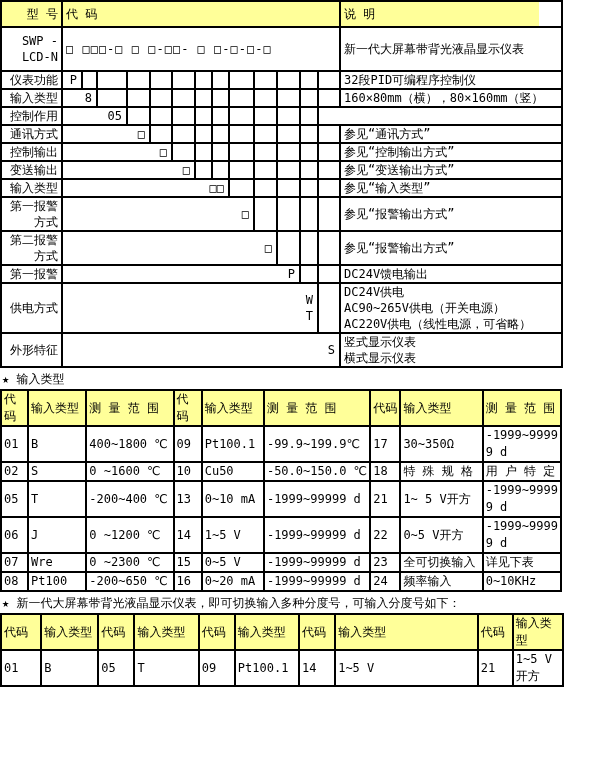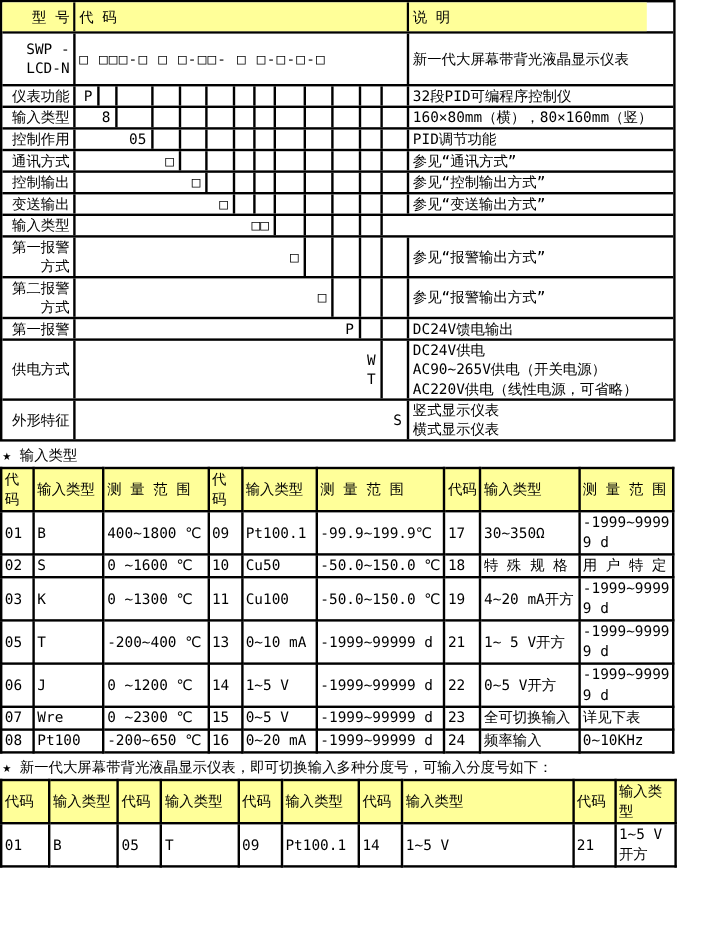--- a/index.html
+++ b/index.html
@@ -102,21 +102,20 @@
         <div class="cell gcell" style="width: 23px;"></div>
         <div class="cell gcell" style="width: 22px;"></div>
         <div class="cell gcell" style="width: 23px;"></div>
         <div class="cell gcell" style="width: 17px;"></div>
         <div class="cell gcell" style="width: 17px;"></div>
         <div class="cell gcell" style="width: 25px;"></div>
         <div class="cell gcell" style="width: 23px;"></div>
         <div class="cell gcell" style="width: 23px;"></div>
         <div class="cell gcell" style="width: 18px;"></div>
         <div class="cell gcell" style="width: 22px;"></div>
-        <div class="cell w-desc desc">PID调节功能</div>
       </div>
       <div class="trow">
         <div class="cell w-label lab">通讯方式</div>
         <div class="cell val" style="width: 88px;">□</div>
         <div class="cell gcell" style="width: 22px;"></div>
         <div class="cell gcell" style="width: 23px;"></div>
         <div class="cell gcell" style="width: 17px;"></div>
         <div class="cell gcell" style="width: 17px;"></div>
         <div class="cell gcell" style="width: 25px;"></div>
         <div class="cell gcell" style="width: 23px;"></div>
@@ -151,20 +150,21 @@
         <div class="cell w-desc desc">参见“变送输出方式”</div>
       </div>
       <div class="trow">
         <div class="cell w-label lab">输入类型</div>
         <div class="cell val" style="width: 167px;">□□</div>
         <div class="cell gcell" style="width: 25px;"></div>
         <div class="cell gcell" style="width: 23px;"></div>
         <div class="cell gcell" style="width: 23px;"></div>
         <div class="cell gcell" style="width: 18px;"></div>
         <div class="cell gcell" style="width: 22px;"></div>
+        <div class="cell w-desc desc">参见“输入类型”</div>
       </div>
       <div class="trow">
         <div class="cell w-label lab">第一报警
 方式</div>
         <div class="cell val" style="width: 192px;">□</div>
         <div class="cell gcell" style="width: 23px;"></div>
         <div class="cell gcell" style="width: 23px;"></div>
         <div class="cell gcell" style="width: 18px;"></div>
         <div class="cell gcell" style="width: 22px;"></div>
         <div class="cell w-desc desc">参见“报警输出方式”</div>
@@ -244,31 +244,20 @@
         <tr>
           <td>02</td>
           <td>S</td>
           <td>0 ~1600 ℃</td>
           <td>10</td>
           <td>Cu50</td>
           <td>-50.0~150.0 ℃</td>
           <td>18</td>
           <td>特 殊 规 格</td>
           <td>用 户 特 定</td>
-        </tr>
-        <tr>
-          <td>03</td>
-          <td>K</td>
-          <td>0 ~1300 ℃</td>
-          <td>11</td>
-          <td>Cu100</td>
-          <td>-50.0~150.0 ℃</td>
-          <td>19</td>
-          <td>4~20 mA开方</td>
-          <td>-1999~99999 d</td>
         </tr>
         <tr>
           <td>05</td>
           <td>T</td>
           <td>-200~400 ℃</td>
           <td>13</td>
           <td>0~10 mA</td>
           <td>-1999~99999 d</td>
           <td>21</td>
           <td>1~ 5 V开方</td>

